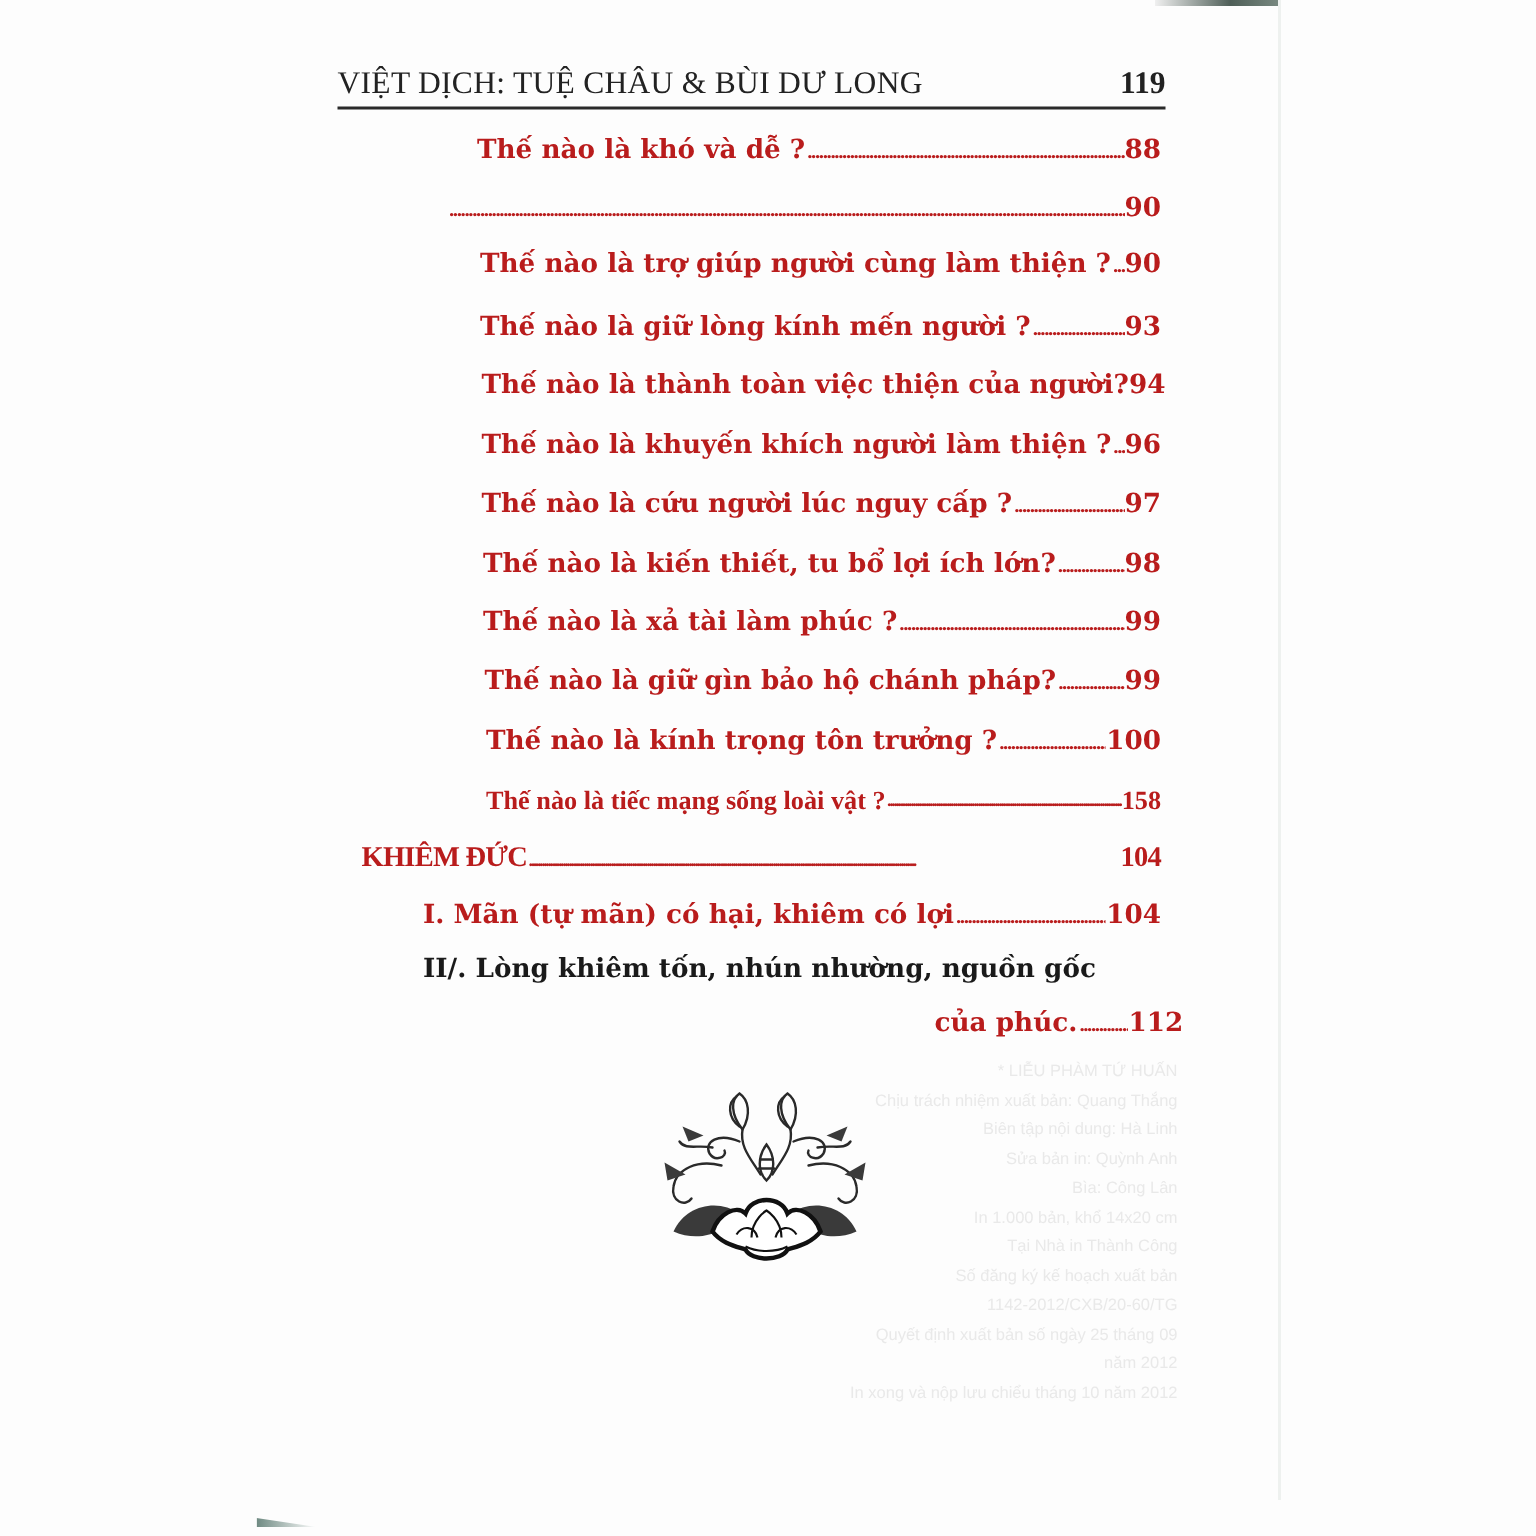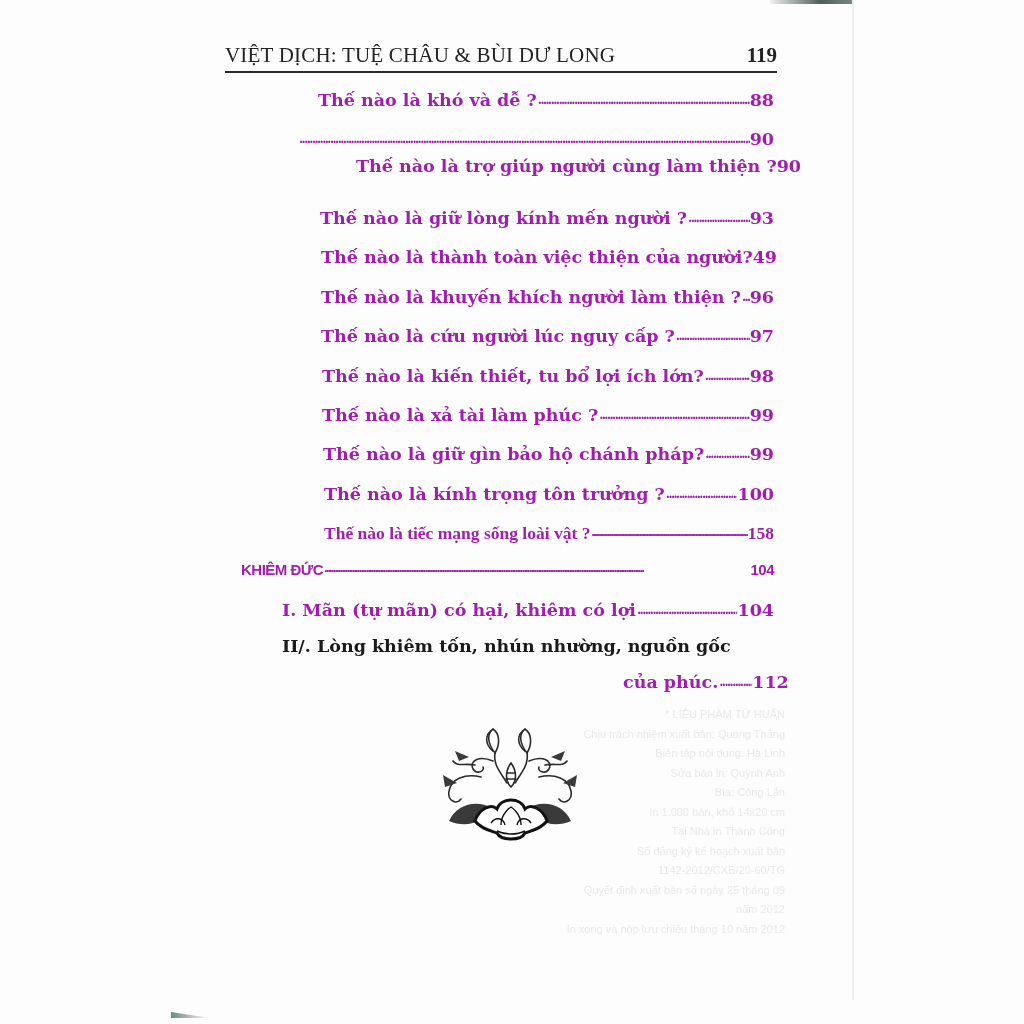--- a/index.html
+++ b/index.html
@@ -35,43 +35,43 @@
   .header-title {
     font-family:"Liberation Serif","DejaVu Serif",serif;
     font-size:21px; letter-spacing:0.2px; color:#222;
   }
   .header-page {
     font-family:"Liberation Serif","DejaVu Serif",serif;
     font-weight:bold; font-size:21px; color:#222;
   }
   .toc { position:absolute; left:0; top:0; width:1024px; }
   .toc-row {
-    position:absolute; display:flex; align-items:flex-start;
+    position:absolute; display:flex; align-items:center;
     font-family:"DejaVu Serif","Liberation Serif",serif;
-    font-weight:bold; font-size:17.5px; color:#a21caf;
+    font-weight:bold; font-size:17.5px; color:#b91c1c;
     white-space:nowrap; right:250px;
   }
   .toc-row .label { flex:0 0 auto; }
   .toc-row .leader {
     flex:1 1 auto; overflow:hidden; height:1em; position:relative; top:2px;
   }
   .toc-row .leader::after {
     content:"........................................................................................................................................................................................";
     letter-spacing:-1.6px; font-size:12px; font-weight:bold;
     position:absolute; left:1px; bottom:3px;
   }
   .toc-row .pg { flex:0 0 auto; }
   .toc-text-line {
     position:absolute;
     font-family:"DejaVu Serif","Liberation Serif",serif;
     font-weight:bold; font-size:17.5px; color:#1a1a1a; white-space:nowrap;
   }
   .toc-title-row {
-    font-family:Liberation Sans, sans-serif;
-    font-size:15px; letter-spacing:-0.5px;
+    font-family:Liberation Serif, serif;
+    font-size:19px; letter-spacing:-0.5px;
   }
   .ornament { position:absolute; left:435px; top:725px; width:150px; height:120px; }
   .faint-imprint {
     position:absolute; left:565px; top:705px; width:220px;
     font-family:"Liberation Sans","DejaVu Sans",sans-serif;
     font-size:11px; line-height:19.5px; color:#e9e9e9; text-align:right;
   }
 </style>
 </head>
 <body>
@@ -103,34 +103,34 @@
   <div class="toc">
     <div class="toc-row" style="left:318px; top:90px;">
       <span class="label">Thế nào là khó và dễ ?</span>
       <span class="leader"></span>
       <span class="pg">88</span>
     </div>
     <div class="toc-row" style="left:298px; top:129px;">
       <span class="leader"></span>
       <span class="pg">90</span>
     </div>
-    <div class="toc-row" style="left:320px; top:156px;margin-left:36px;">
+    <div class="toc-row" style="left:320px; top:166px;">
       <span class="label">Thế nào là trợ giúp người cùng làm thiện ?</span>
       <span class="leader"></span>
       <span class="pg">90</span>
     </div>
     <div class="toc-row" style="left:320px; top:208px;">
       <span class="label">Thế nào là giữ lòng kính mến người ?</span>
       <span class="leader"></span>
       <span class="pg">93</span>
     </div>
     <div class="toc-row" style="left:321px; top:247px;">
       <span class="label">Thế nào là thành toàn việc thiện của người?</span>
       <span class="leader"></span>
-      <span class="pg">49</span>
+      <span class="pg">94</span>
     </div>
     <div class="toc-row" style="left:321px; top:287px;">
       <span class="label">Thế nào là khuyến khích người làm thiện ?</span>
       <span class="leader"></span>
       <span class="pg">96</span>
     </div>
     <div class="toc-row" style="left:321px; top:326px;">
       <span class="label">Thế nào là cứu người lúc nguy cấp ?</span>
       <span class="leader"></span>
       <span class="pg">97</span>

